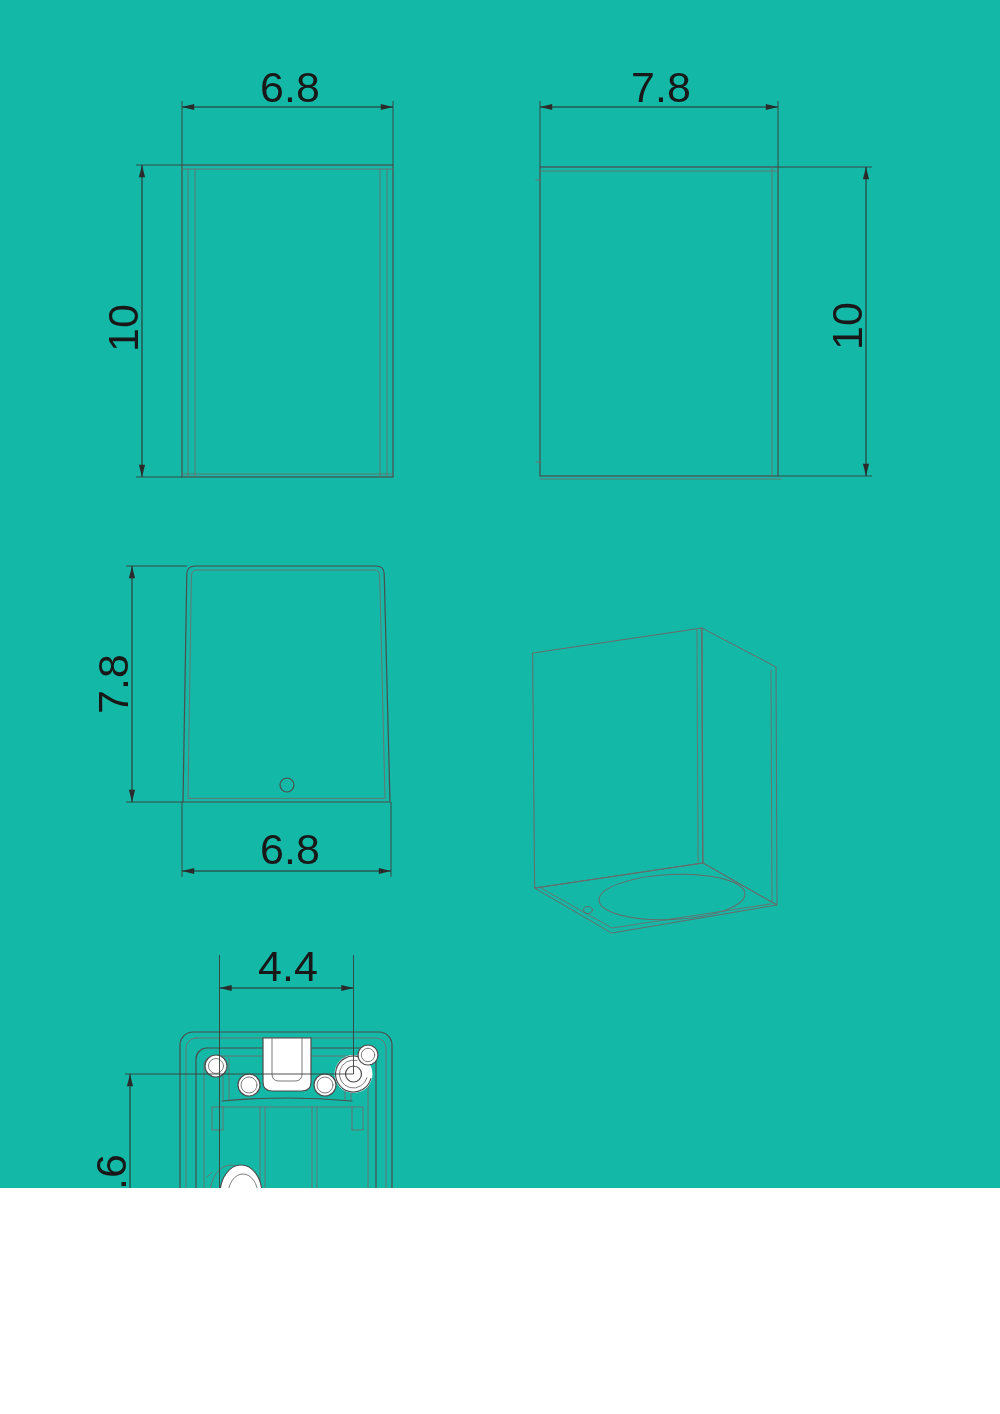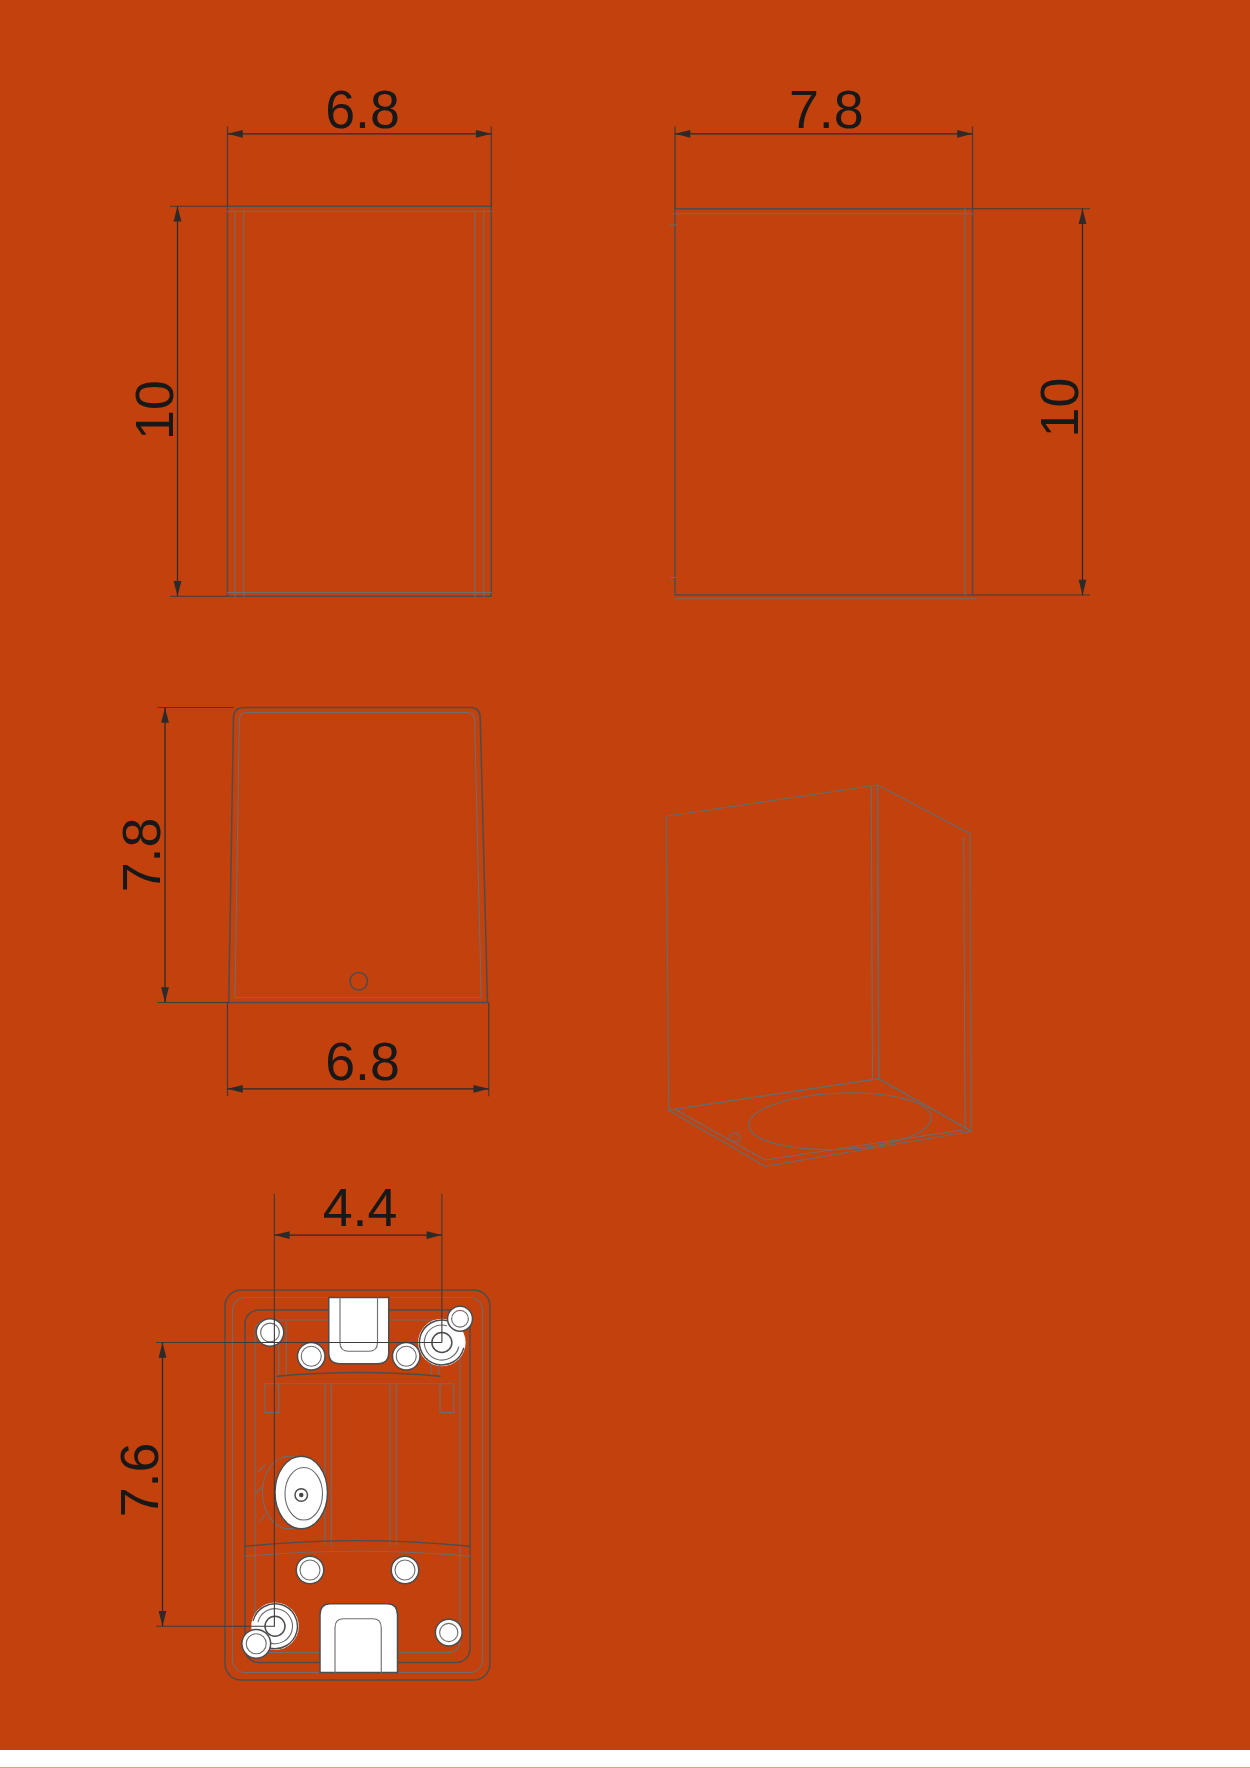--- a/index.html
+++ b/index.html
@@ -1,16 +1,16 @@
 <!DOCTYPE html>
 <html><head>
 <meta charset="utf-8">
 <style>
   html,body{margin:0;padding:0;background:#fff;}
-  .page{position:relative;width:1000px;height:1400px;background:#c2410c;overflow:hidden;
+  .page{position:relative;width:1000px;height:1188px;background:#14b8a6;overflow:hidden;
         font-family:"Liberation Sans", sans-serif;text-align:right;}
   svg{position:absolute;left:0;top:0;}
   .ln  {stroke:#4d4d4d;stroke-width:1.2;fill:none;stroke-linecap:round;}
   .ln2 {stroke:#6e6e6e;stroke-width:0.9;fill:none;stroke-linecap:round;}
   .lnw {stroke:#4d4d4d;stroke-width:1.2;fill:#ffffff;}
   .sk  {stroke:#6a6a6a;stroke-width:1;fill:none;stroke-linecap:round;}
   .ext {stroke:#3c3c3c;stroke-width:0.9;fill:none;}
   .dim {stroke:#2b2b2b;stroke-width:1;fill:none;}
   .dimtxt{fill:#181818;font-family:"Liberation Sans", sans-serif;font-size:43px;
           text-anchor:middle;}

